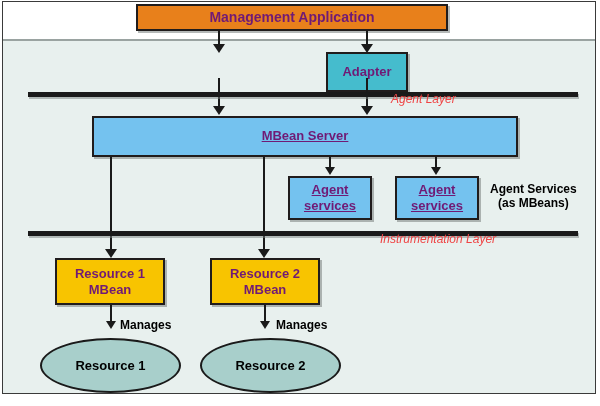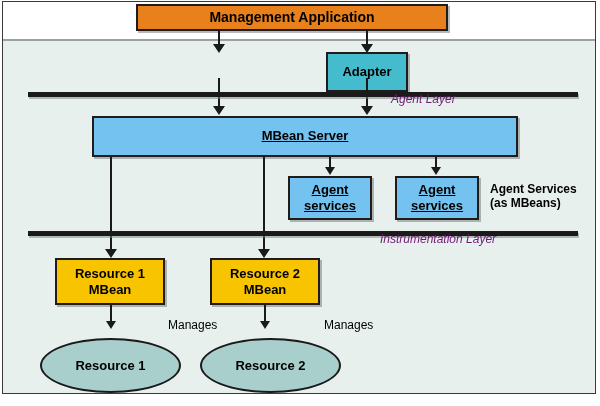--- a/index.html
+++ b/index.html
@@ -46,21 +46,21 @@
   .box {
     position: absolute;
     box-sizing: border-box;
     border: 2px solid #201c1c;
     box-shadow: 2px 2px 0 rgba(120,128,126,0.55);
     display: flex;
     align-items: center;
     justify-content: center;
     text-align: center;
     font-weight: bold;
-    color: #000000;
+    color: #701a75;
     line-height: 1.12;
   }
   .box.orange  { background: #e8801b; }
   .box.teal    { background: #45bccd; }
   .box.blue    { background: #74c2ef; text-decoration: underline; }
   .box.yellow  { background: #f8c400; }
 
   .ellipse {
     position: absolute;
     box-sizing: border-box;
@@ -97,26 +97,26 @@
     border-right-width: 5px;
     border-top-width: 8px;
   }
 
   .lbl {
     position: absolute;
     color: #000000;
     white-space: nowrap;
   }
   .lbl.red-italic {
-    color: #701a75;
+    color: #ef4444;
     font-style: italic;
     font-weight: normal;
   }
   .lbl.bold { font-weight: bold; }
-  .lbl.plain { font-weight: normal; margin-left: 48px; }
+  .lbl.plain { font-weight: bold; }
   .multiline { line-height: 1.2; }
 </style>
 </head>
 <body>
 
 <div id="canvas">
 
   <div id="frame"></div>
   <div id="mintbg"></div>
   <div id="mintline"></div>
@@ -152,21 +152,21 @@
   <div class="box blue multiline" style="left:288px; top:176px; width:84px; height:44px; font-size:13px; flex-direction:column;">
     <span>Agent</span>
     <span>services</span>
   </div>
 
   <div class="box blue multiline" style="left:395px; top:176px; width:84px; height:44px; font-size:13px; flex-direction:column;">
     <span>Agent</span>
     <span>services</span>
   </div>
 
-  <div class="lbl bold multiline" style="left:490px; top:182px; font-size:12px;">
+  <div class="lbl bold multiline" style="left:490px; top:182px; font-size:12px;text-align:center;">
     <div>Agent Services</div>
     <div>(as MBeans)</div>
   </div>
 
   <div class="vline" style="left:110px; top:157px; height:94px;"></div>
   <div class="arrowhead" style="left:105px; top:249px;"></div>
 
   <div class="vline" style="left:263px; top:157px; height:94px;"></div>
   <div class="arrowhead" style="left:258px; top:249px;"></div>
 

